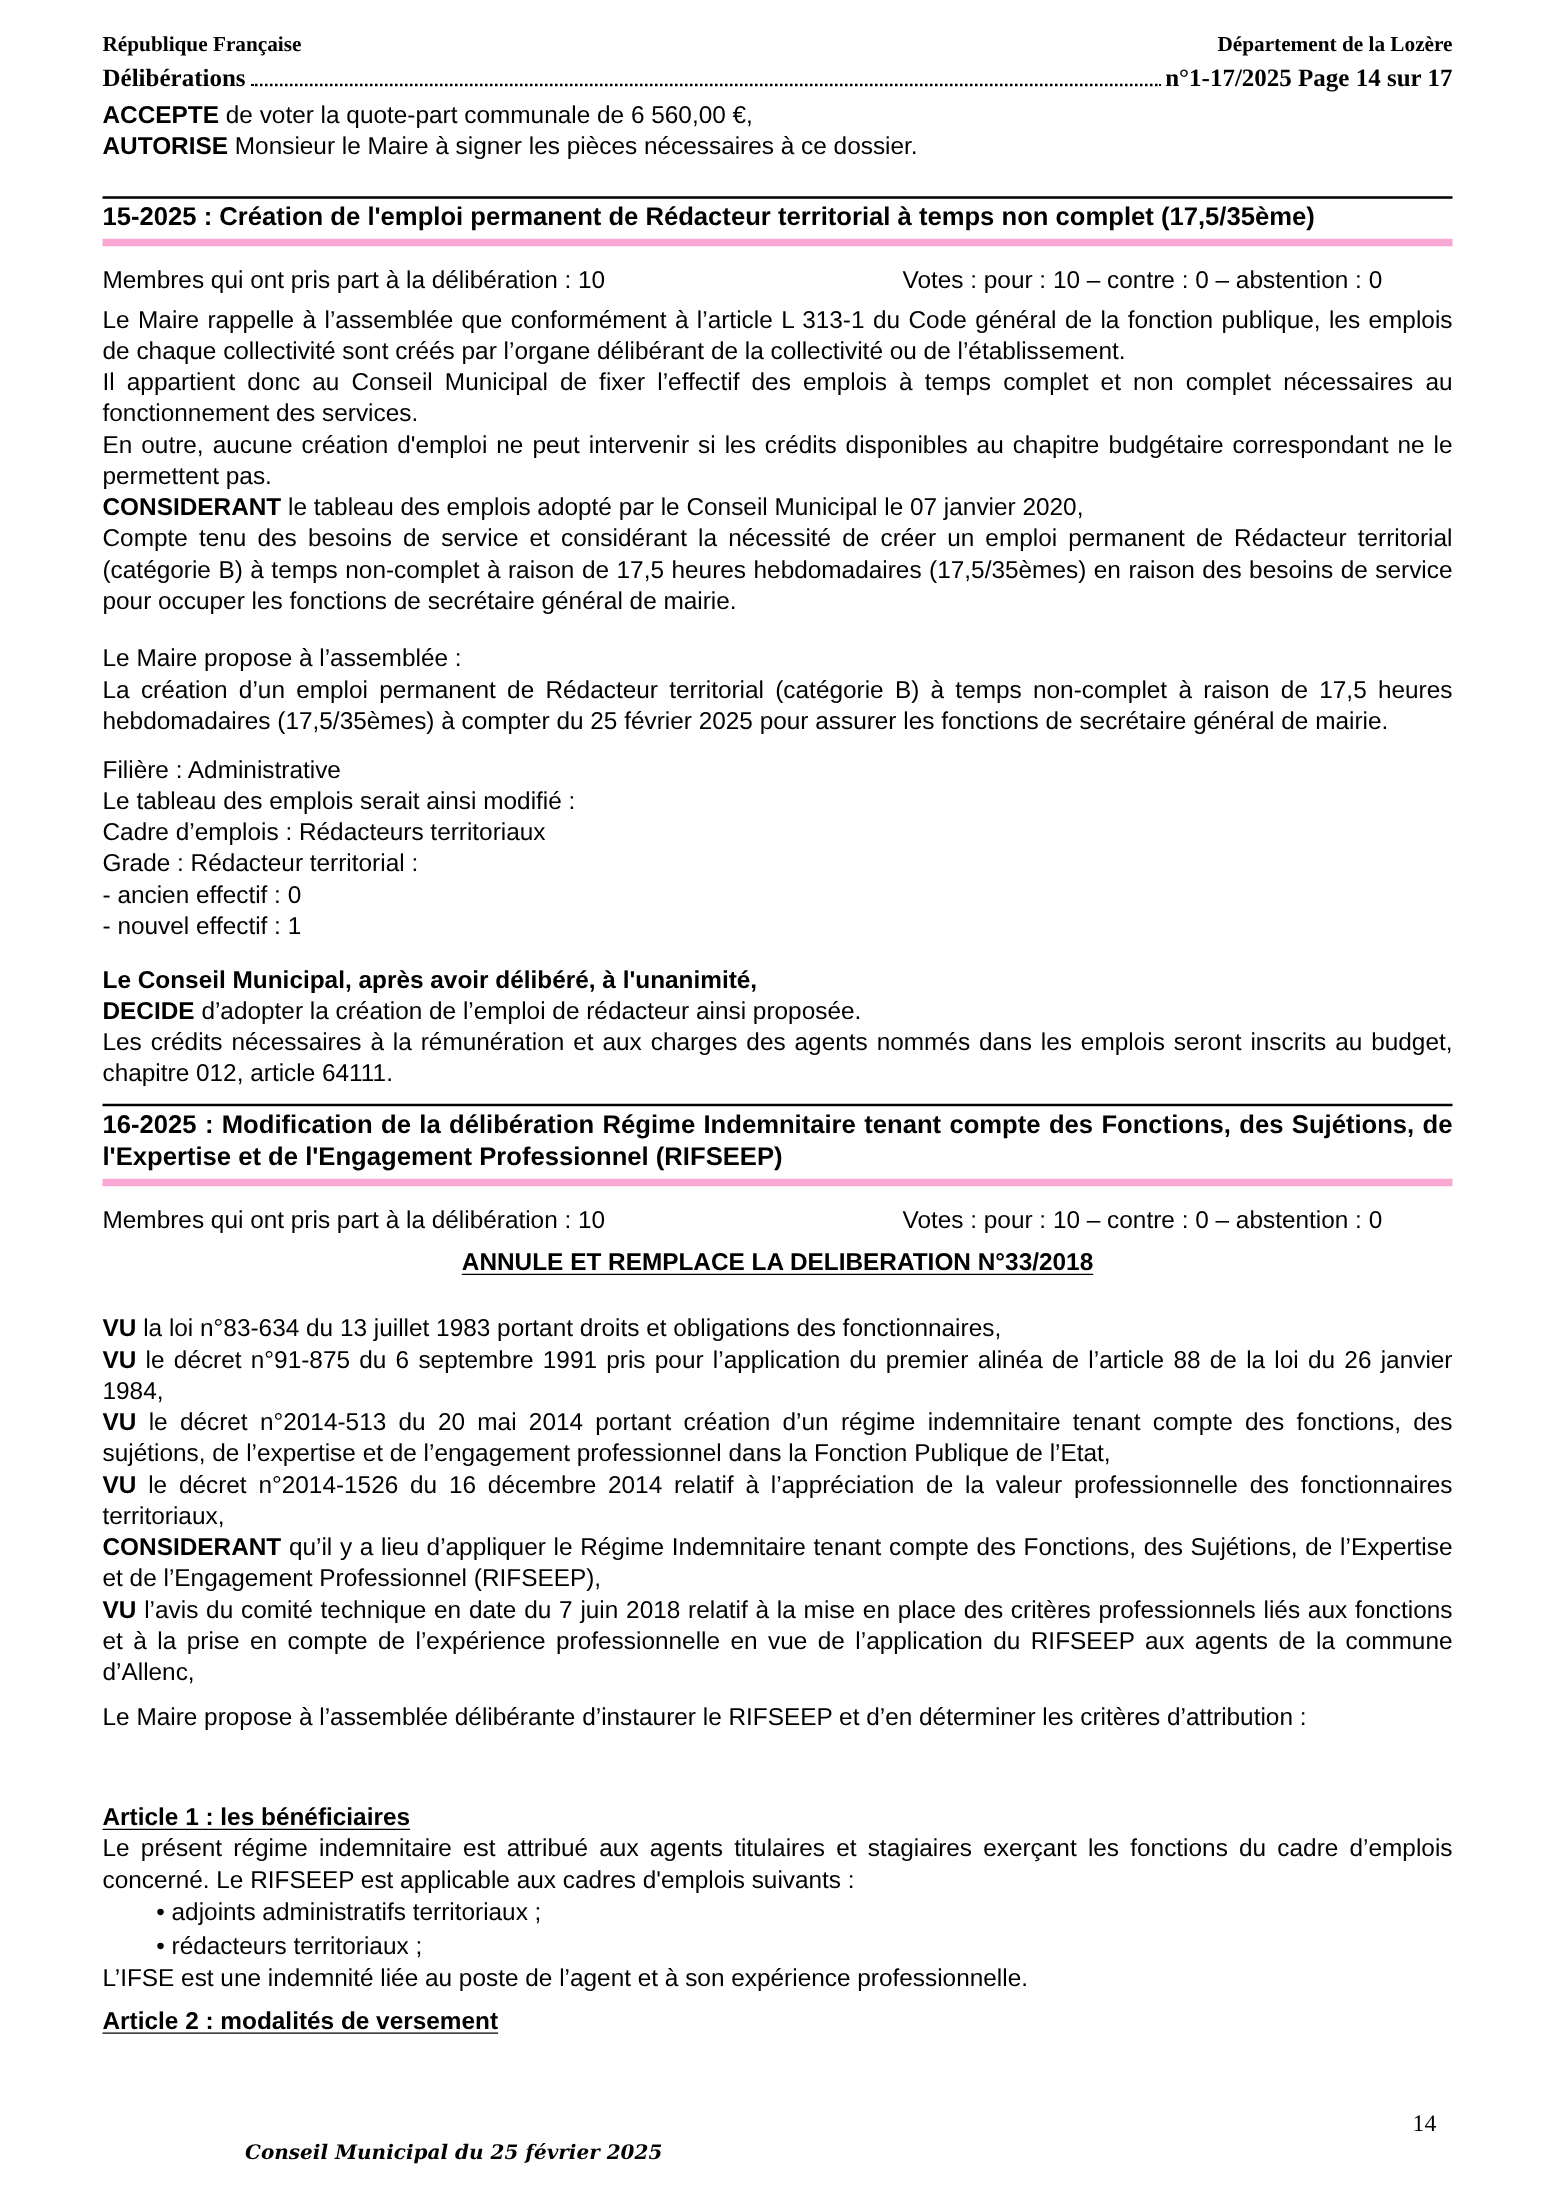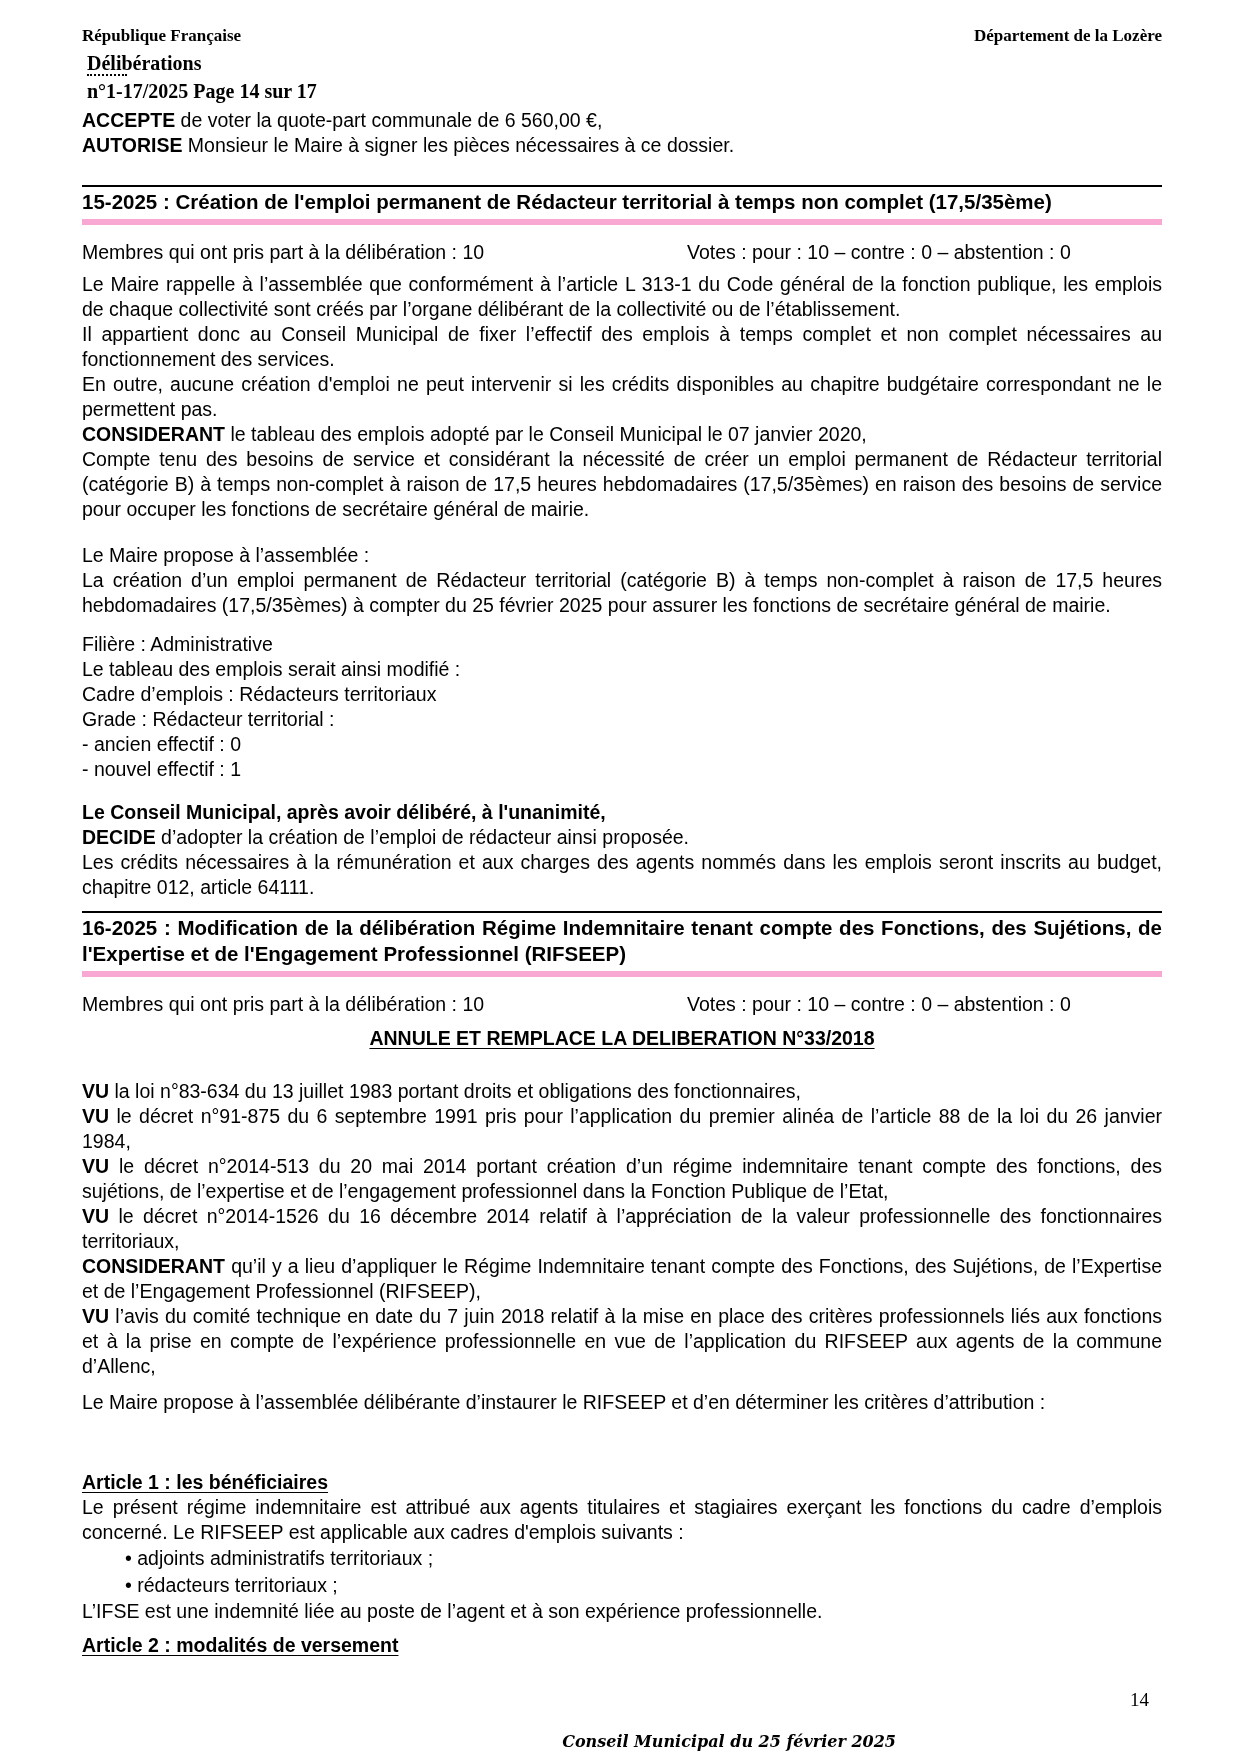--- a/index.html
+++ b/index.html
@@ -12,59 +12,59 @@
   .page {
     position:relative;
     width:1241px; height:1755px;
     background:#fff;
     padding:26px 79px 0 82px;
     overflow:hidden;
   }
   
   .doc-header { font-family:"Liberation Serif", serif; font-weight:bold; }
   .hrow1 { display:flex; justify-content:space-between; font-size:17px; line-height:20px; }
-  .hrow2 { display:flex; align-items:baseline; font-size:20px; line-height:22px; margin-top:6px; white-space:nowrap;flex-direction:column; }
+  .hrow2 { display:flex; align-items:baseline; font-size:20px; line-height:22px; margin-top:6px; white-space:nowrap; }
   .leader { flex:1; border-bottom:2.5px dotted #000; margin:0 3px 4px 5px; min-width:40px; }
   
   .bp { font-size:19.5px; line-height:25px; text-align:justify; }
   .intro { margin-top:6px; }
   .section-heading {
     margin-top:27px;
     border-top:2.5px solid #000;
     border-bottom:6px solid #f9a8d4;
     padding:2px 0 3px 0;
     font-weight:bold; font-size:20.5px; line-height:26.5px;
     text-align:justify;
   }
   .section-heading.h16 { margin-top:11px; }
   .mv-row { position:relative; margin-top:15px; font-size:19.5px; line-height:25px; height:25px; }
-  .votes { position:absolute; left:605px; top:0; white-space:nowrap; }
+  .votes { position:absolute; left:640px; top:0; white-space:nowrap; }
   .body-block { margin-top:7px; }
   .banner {
     margin-top:9px; text-align:center; font-weight:bold;
     font-size:19.5px; line-height:25px;
     text-decoration:underline; text-underline-offset:3px;
   }
   .article-title {
     font-weight:bold; text-decoration:underline; text-underline-offset:3px;
     font-size:19.5px; line-height:25px; text-align:left;margin-top:31px;
   }
   .article-title.a2 { margin-top:9px; }
   .bullet { font-size:19.5px; line-height:27px; padding-left:43px; text-align:left; }
   .sp { width:100%; }
   
   .footer-page-number {
     position:absolute; top:1689px; right:92px;
     font-family:"Liberation Serif", serif; font-size:19px; line-height:22px;
   }
   .footer-center {
-    position:absolute; top:1710px; left:216px; width:680px;
-    text-align:right;
+    position:absolute; top:1710px; left:196px; width:680px;
+    text-align:left;
     font-family:"DejaVu Serif", serif; font-style:italic; font-weight:bold;
-    font-size:16px; line-height:24px;margin-top:20px;
+    font-size:16px; line-height:24px;
   }
   b { font-weight:bold; }
 </style>
 </head>
 <body>
 
 <div class="page">
 
   <div class="doc-header">
     <div class="hrow1">

